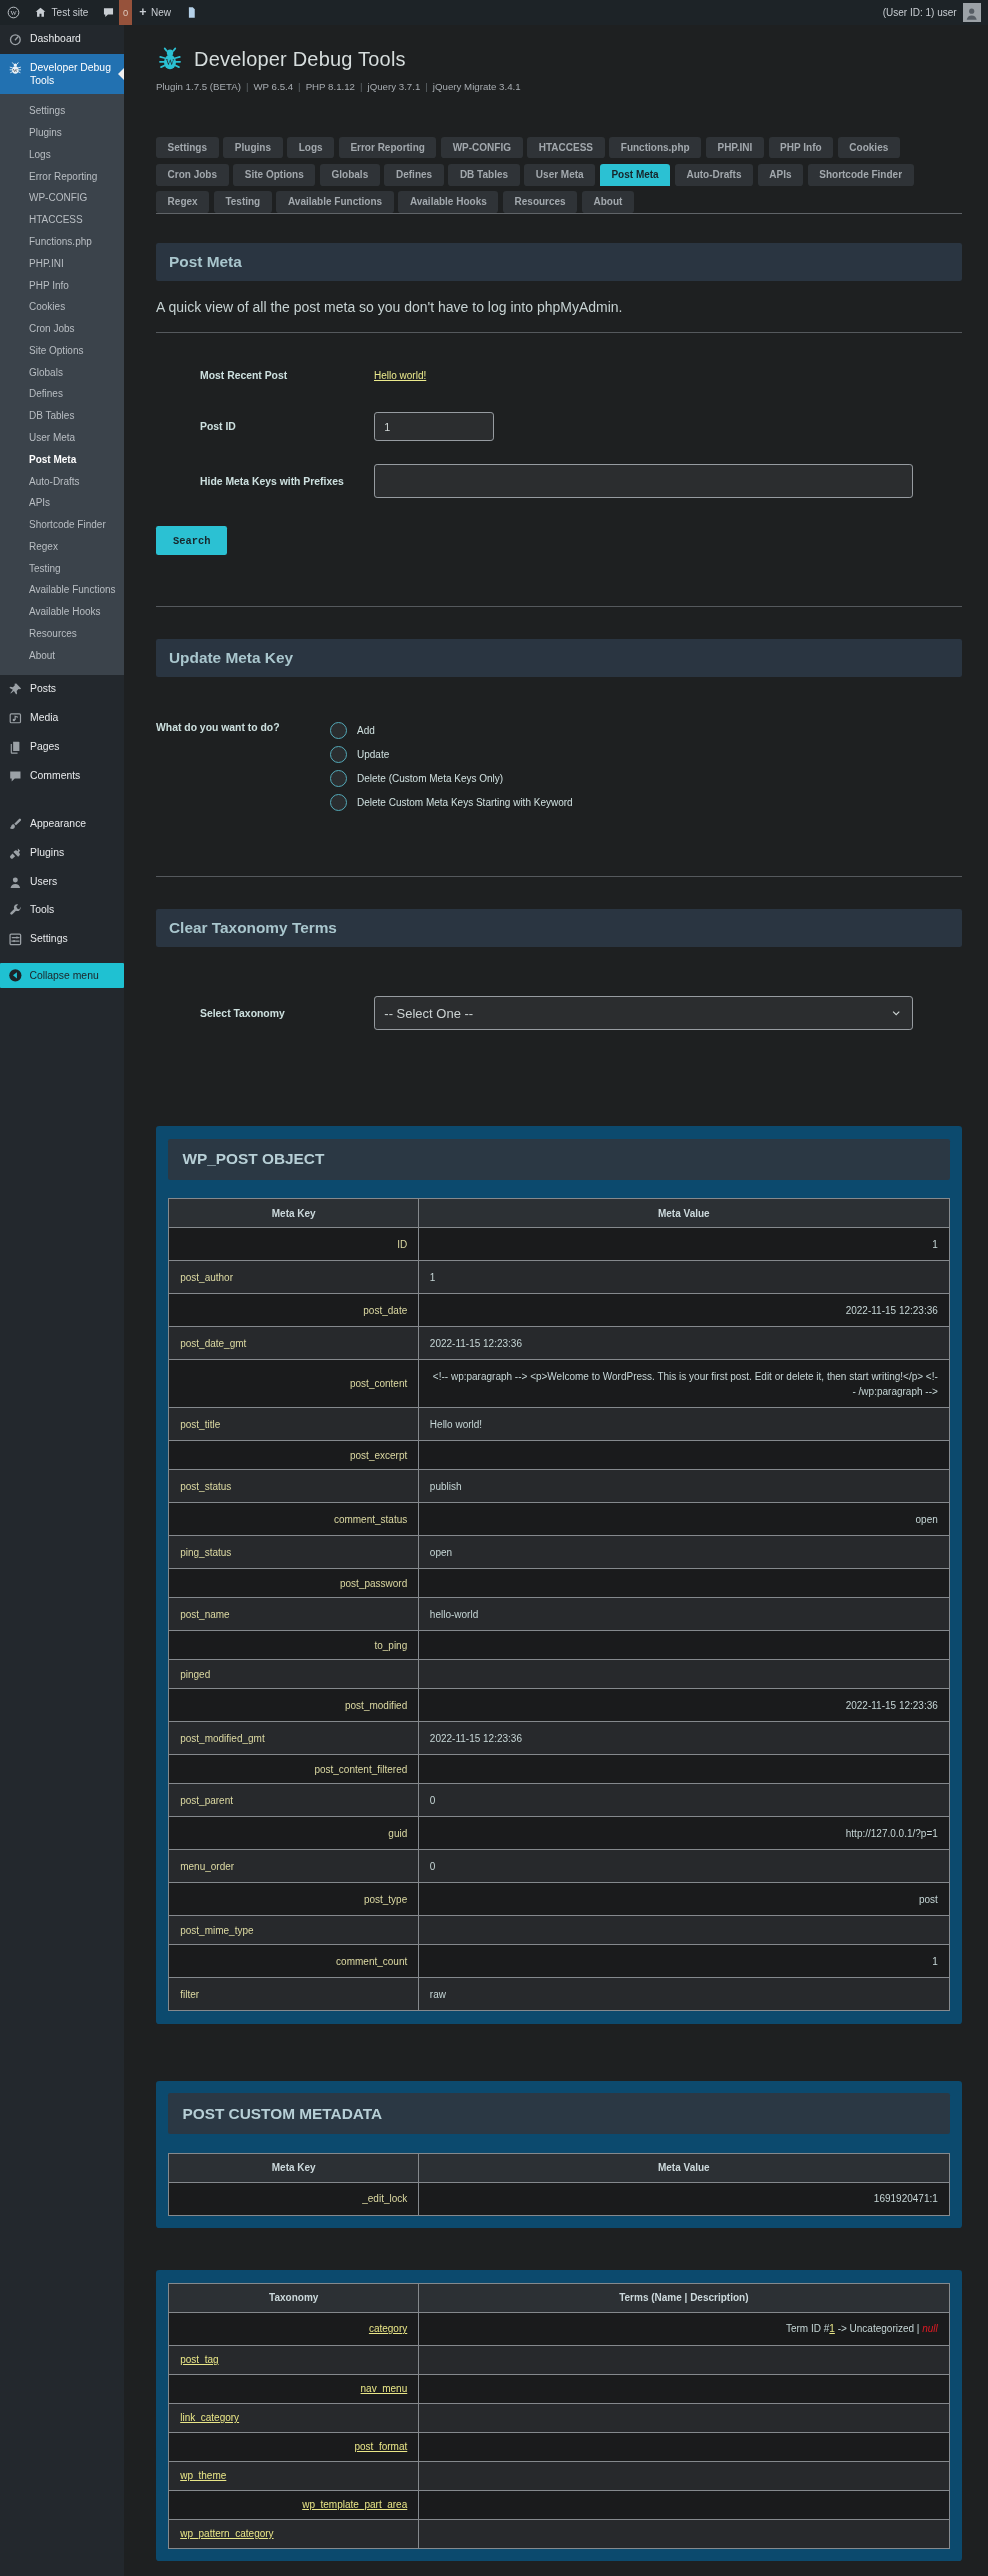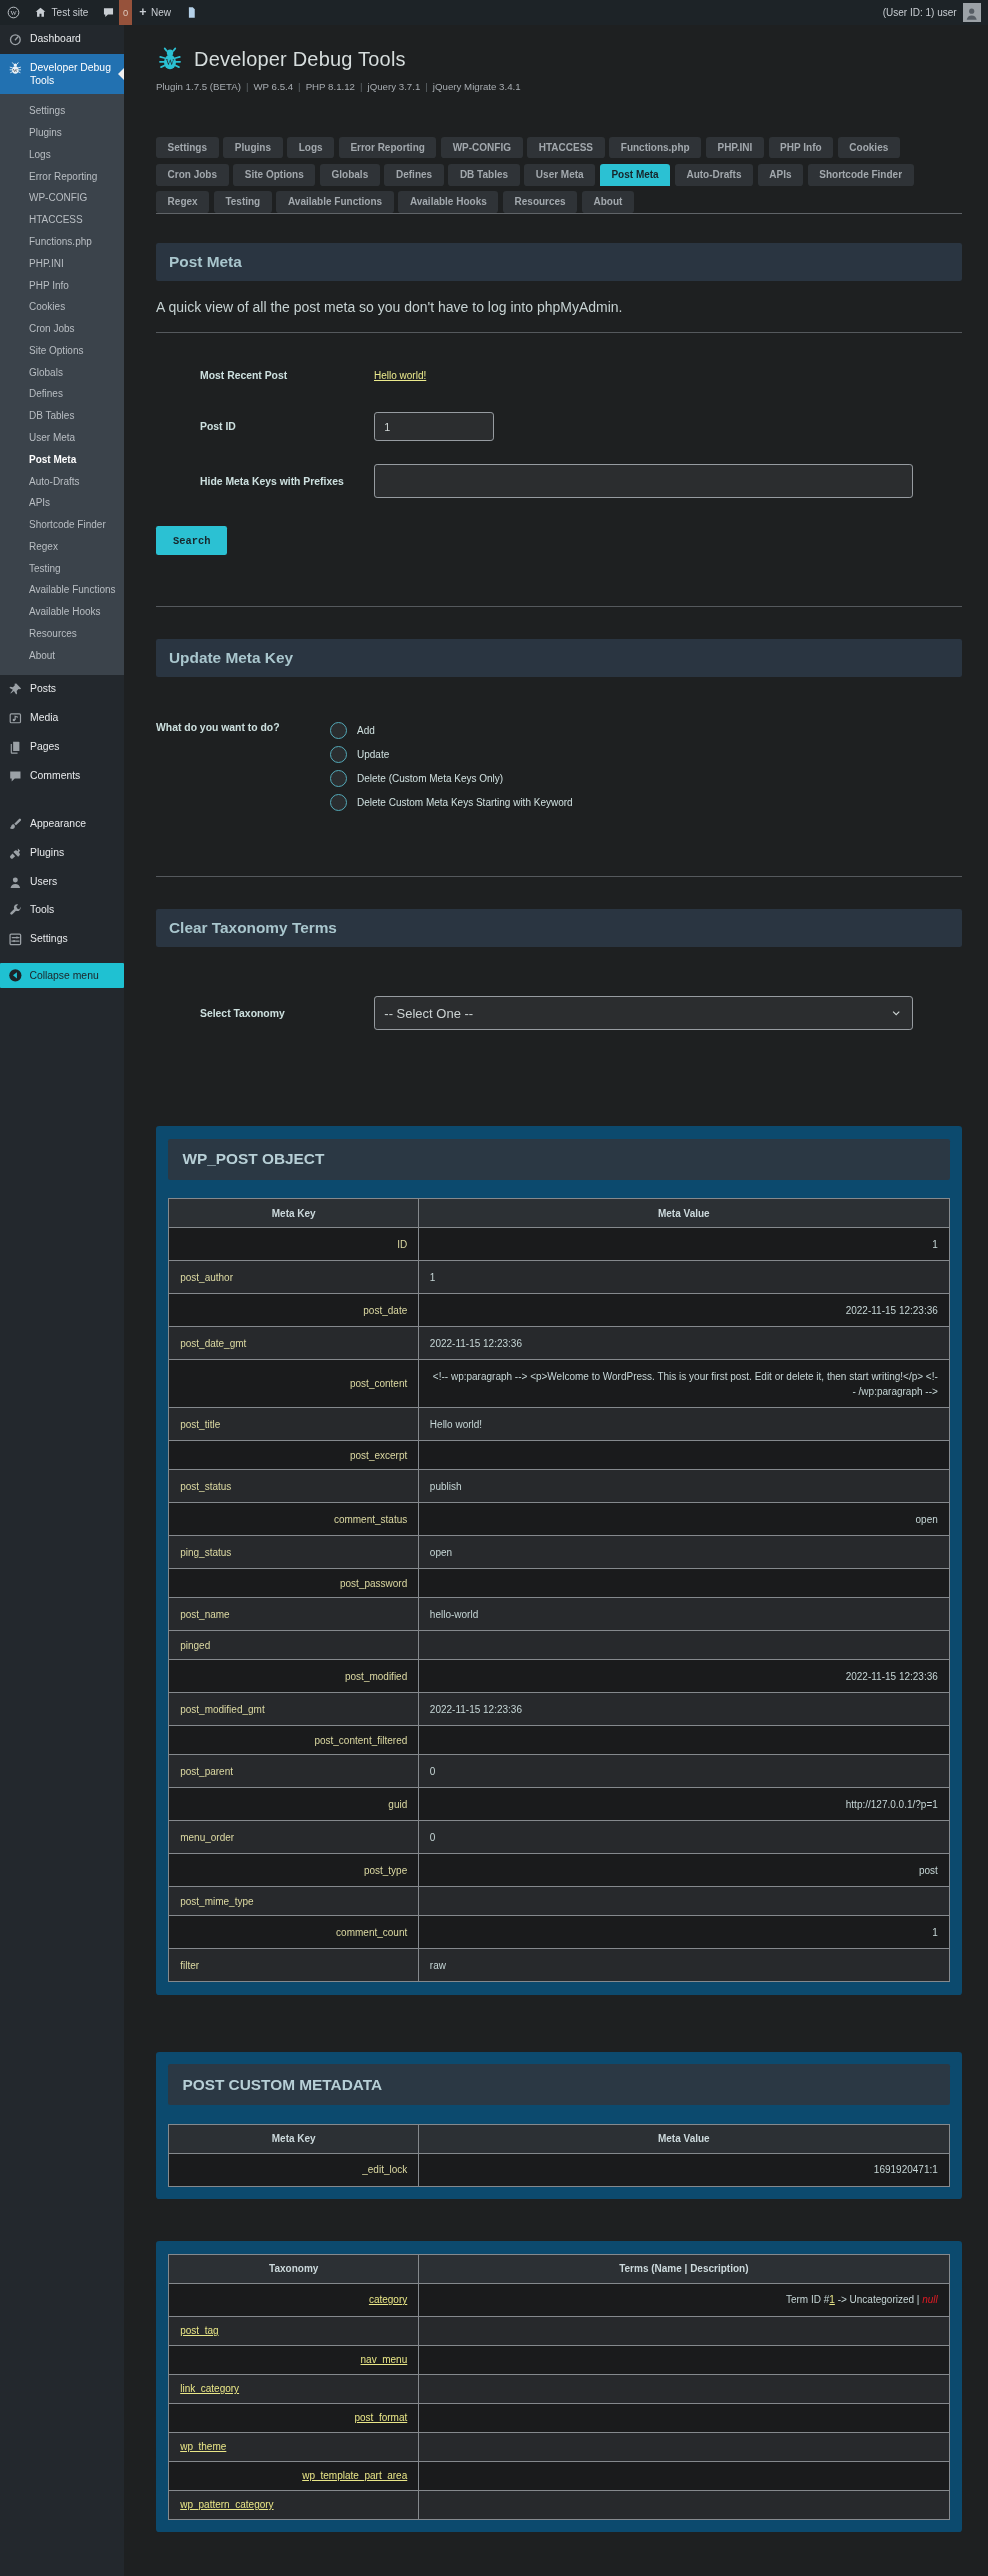--- a/index.html
+++ b/index.html
@@ -457,20 +457,24 @@
               <td class="val">open</td>
             </tr>
             <tr class="odd">
               <td class="key">post_password</td>
               <td class="val"></td>
             </tr>
             <tr class="even">
               <td class="key">post_name</td>
               <td class="val">hello-world</td>
             </tr>
+            <tr class="odd">
+              <td class="key">to_ping</td>
+              <td class="val"></td>
+            </tr>
             <tr class="even">
               <td class="key">pinged</td>
               <td class="val"></td>
             </tr>
             <tr class="odd">
               <td class="key">post_modified</td>
               <td class="val">2022-11-15 12:23:36</td>
             </tr>
             <tr class="even">
               <td class="key">post_modified_gmt</td>

